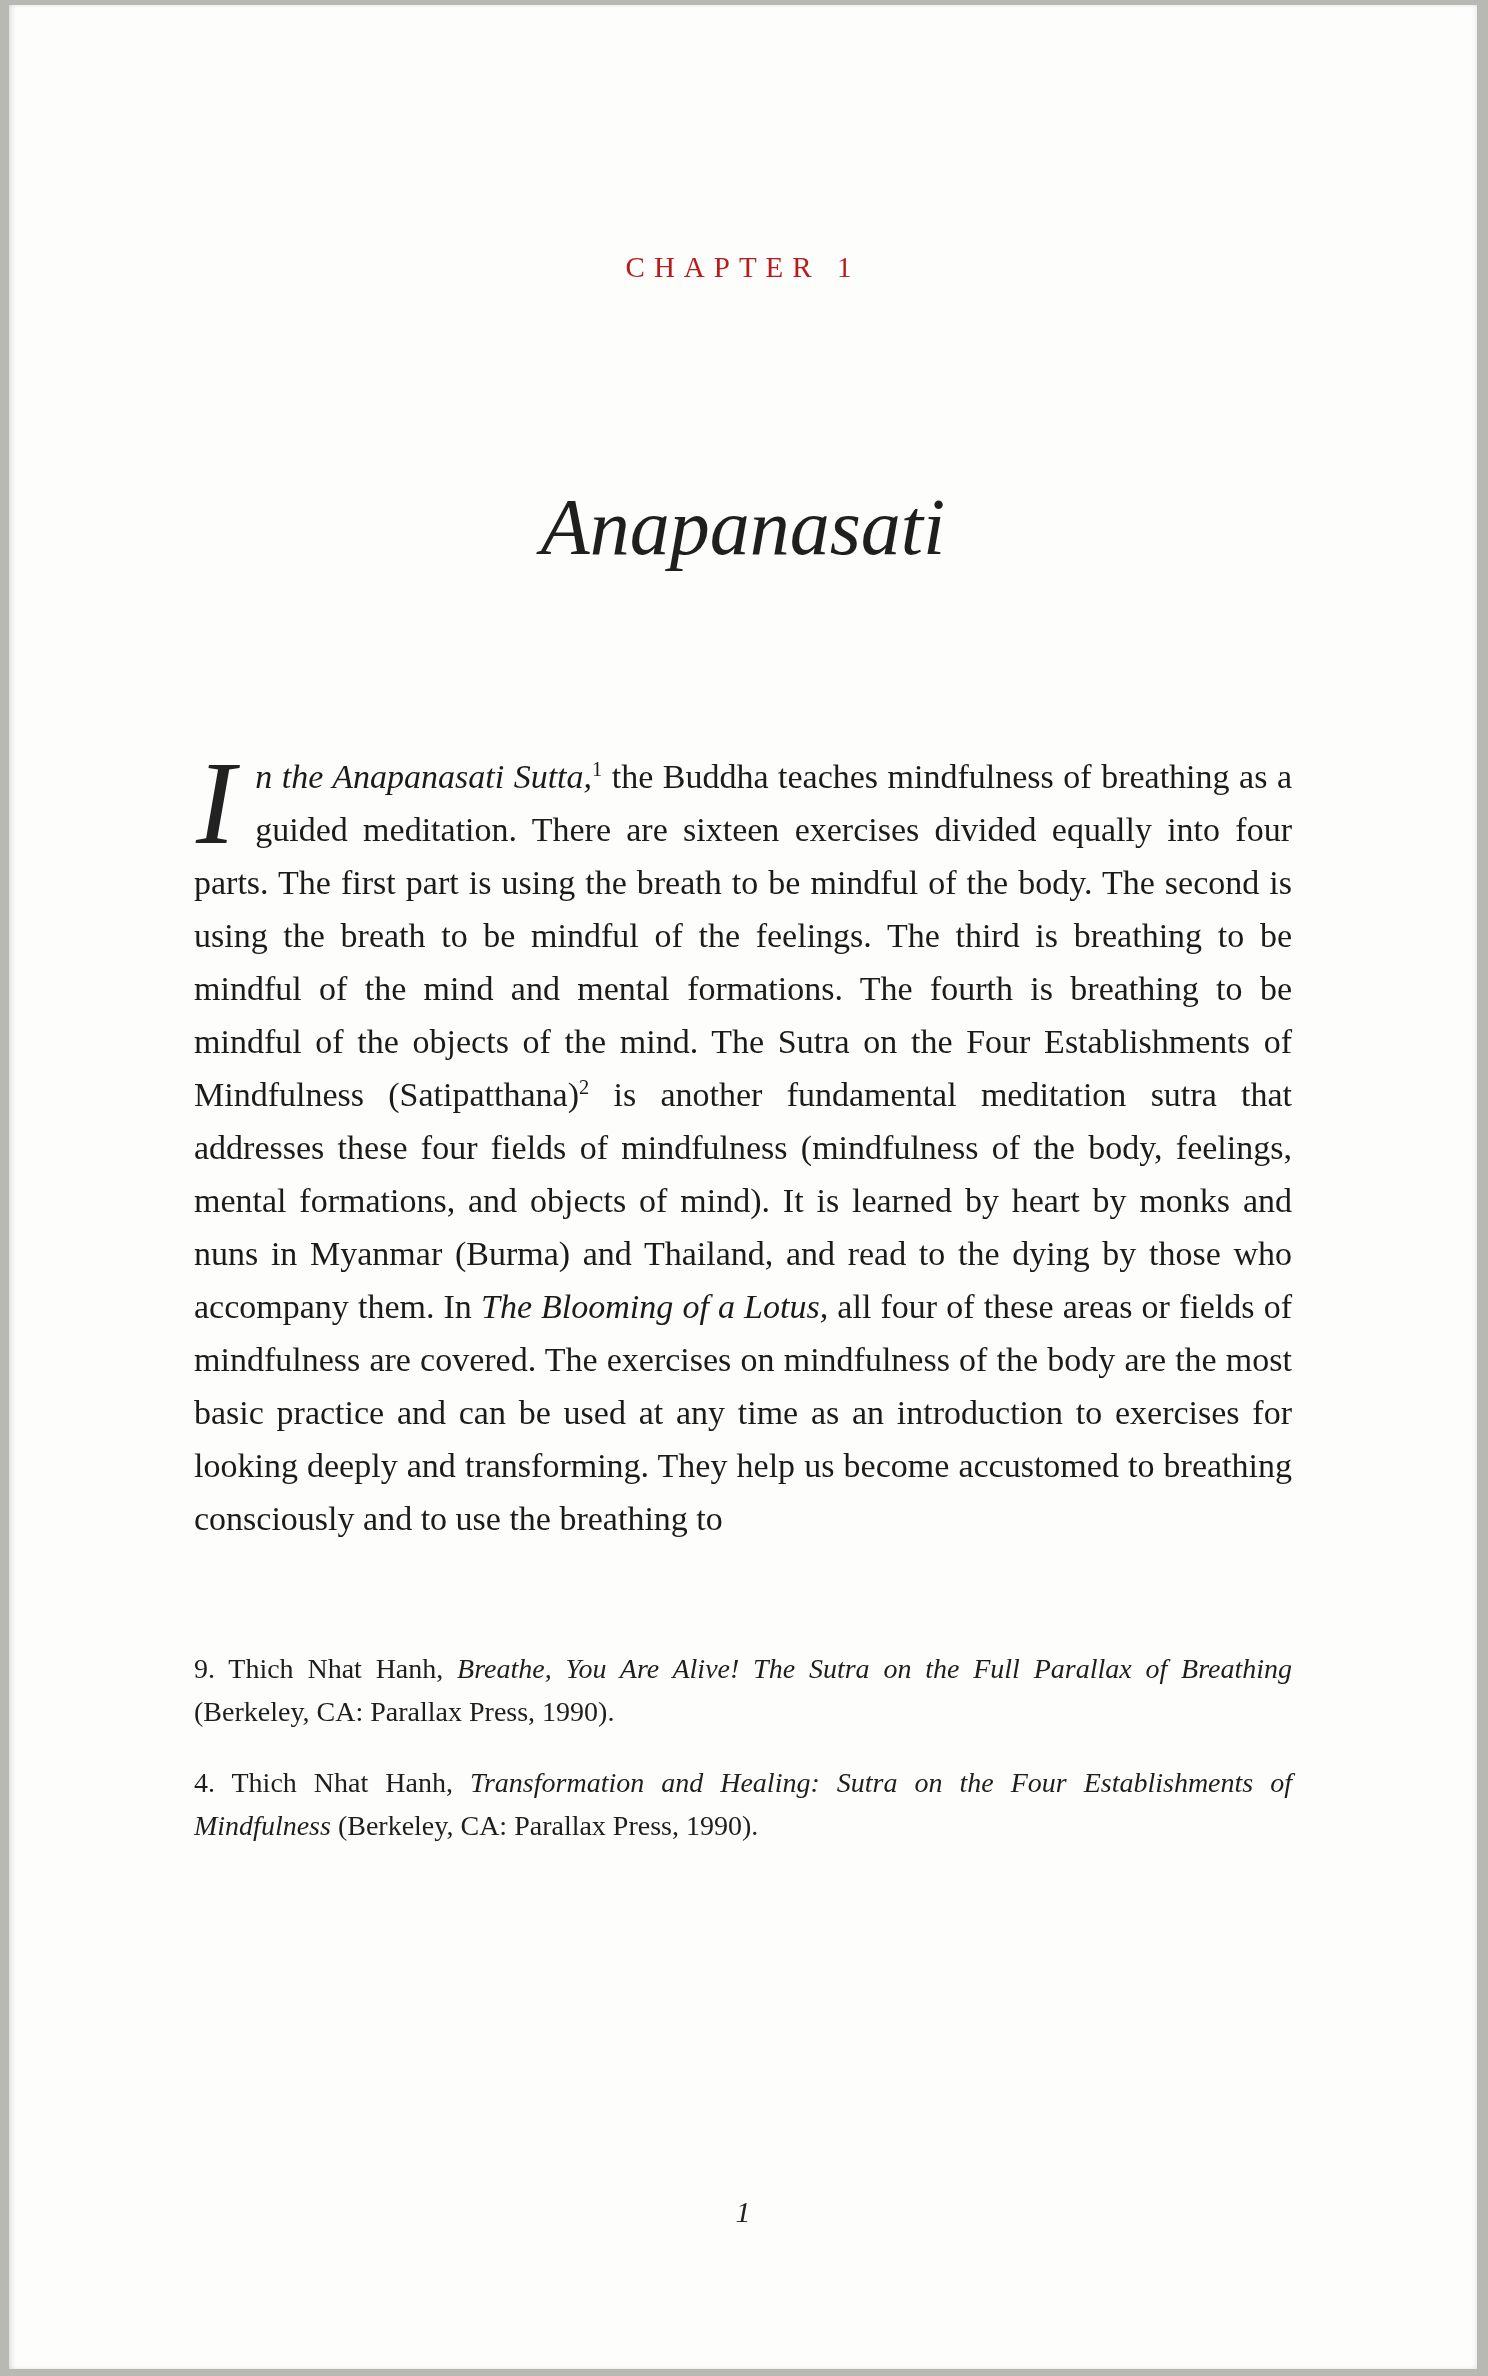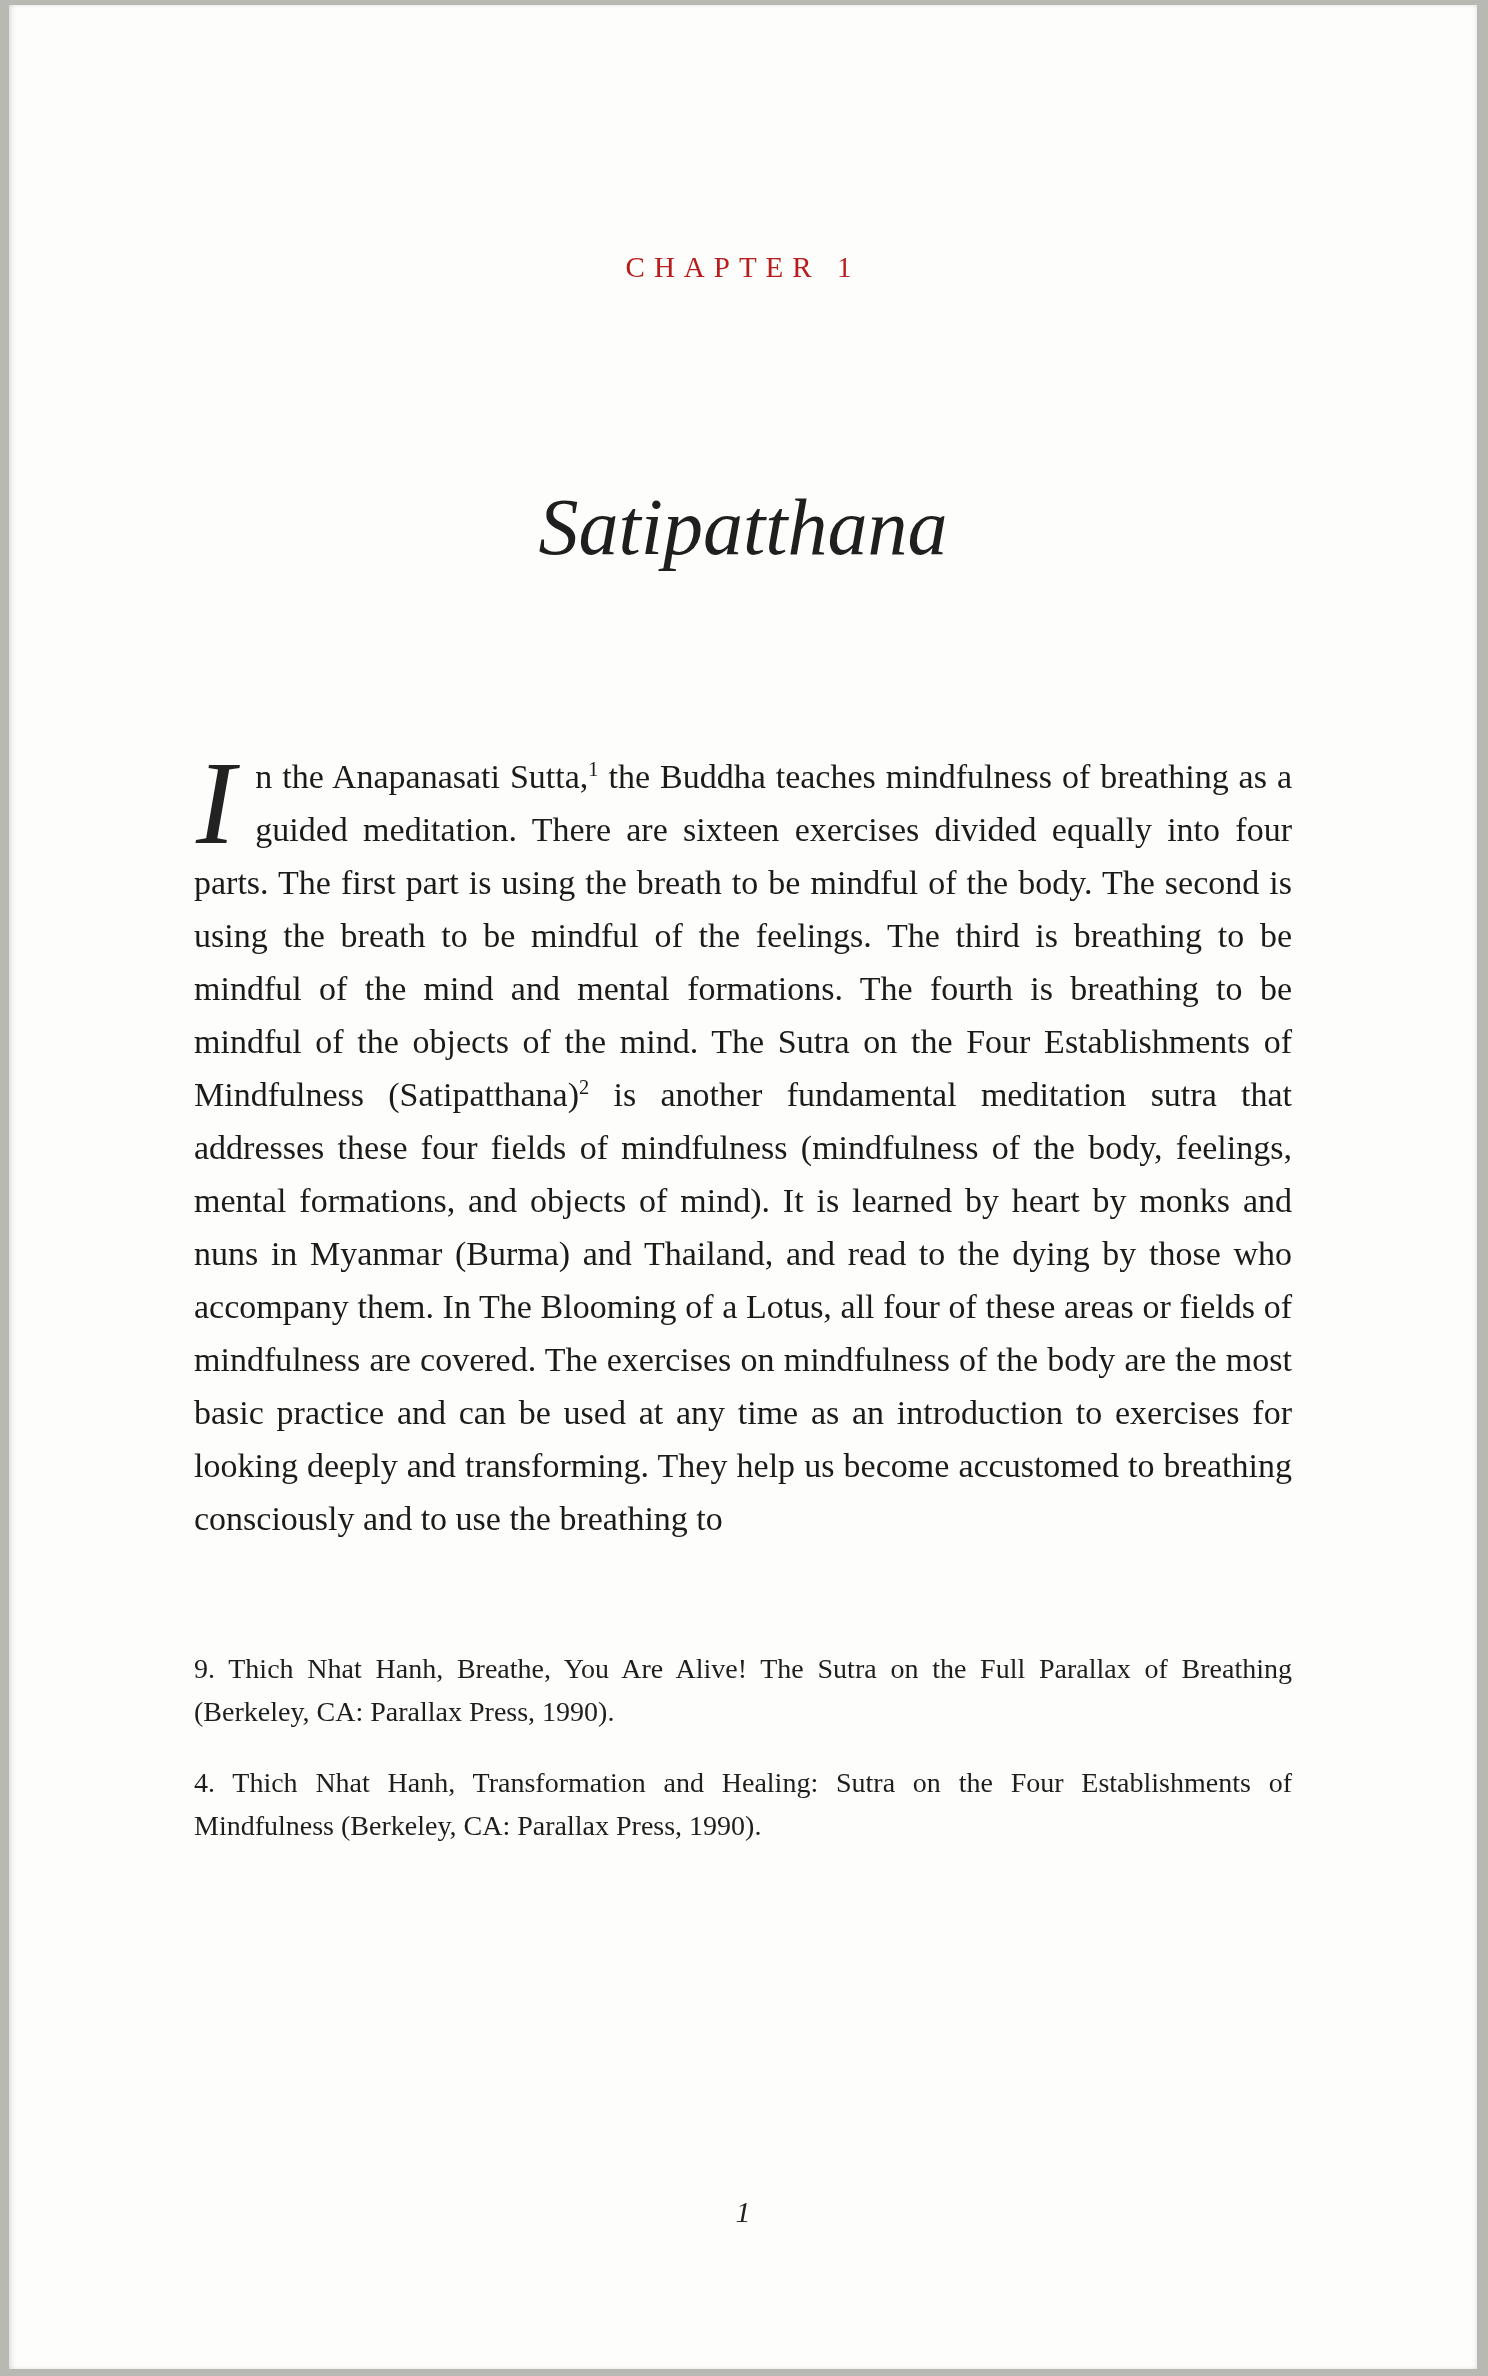--- a/index.html
+++ b/index.html
@@ -43,21 +43,21 @@
     color: #1b1b1b;
   }
   .dropcap {
     float: left;
     font-style: italic;
     font-size: 118px;
     line-height: 88px;
     padding: 10px 20px 0 2px;
     color: #222;
   }
-  .it { }
+  .it { font-style: italic; }
   sup {
     font-size: 60%;
     line-height: 0;
     vertical-align: super;
   }
   .footnotes {
     width: 1098px;
     margin: 102px auto 0 auto;
     font-size: 28px;
     line-height: 43px;
@@ -76,21 +76,21 @@
   }
 </style>
 </head>
 <body>
 
 <div class="page">
 
   <div class="chapter-label">CHAPTER 1</div>
 
   <div class="chapter-title">
-    <div>Satipatthana</div>
+    <div>Anapanasati</div>
   </div>
 
   <p class="body-text"><span class="dropcap">I</span><span><span class="it">n the Anapanasati Sutta,</span><sup>1</sup><span> the Buddha teaches mindfulness of breathing as a guided meditation. There are sixteen exercises divided equally into four parts. The first part is using the breath to be mindful of the body. The second is using the breath to be mindful of the feelings. The third is breathing to be mindful of the mind and mental formations. The fourth is breathing to be mindful of the objects of the mind. The Sutra on the Four Establishments of Mindfulness (Satipatthana)</span><sup>2</sup><span> is another fundamental meditation sutra that addresses these four fields of mindfulness (mindfulness of the body, feelings, mental formations, and objects of mind). It is learned by heart by monks and nuns in Myanmar (Burma) and Thailand, and read to the dying by those who accompany them. In </span><span class="it">The Blooming of a Lotus,</span><span> all four of these areas or fields of mindfulness are covered. The exercises on mindfulness of the body are the most basic practice and can be used at any time as an introduction to exercises for looking deeply and transforming. They help us become accustomed to breathing consciously and to use the breathing to</span></span></p>
 
   <div class="footnotes">
     <p class="footnote"><span>9.  Thich Nhat Hanh, </span><span class="it">Breathe, You Are Alive! The Sutra on the Full Parallax of Breathing</span><span> (Berkeley, CA: Parallax Press, 1990).</span></p>
     <p class="footnote"><span>4.  Thich Nhat Hanh, </span><span class="it">Transformation and Healing: Sutra on the Four Establishments of Mindfulness</span><span> (Berkeley, CA: Parallax Press, 1990).</span></p>
   </div>
 
   <div class="page-number">1</div>

